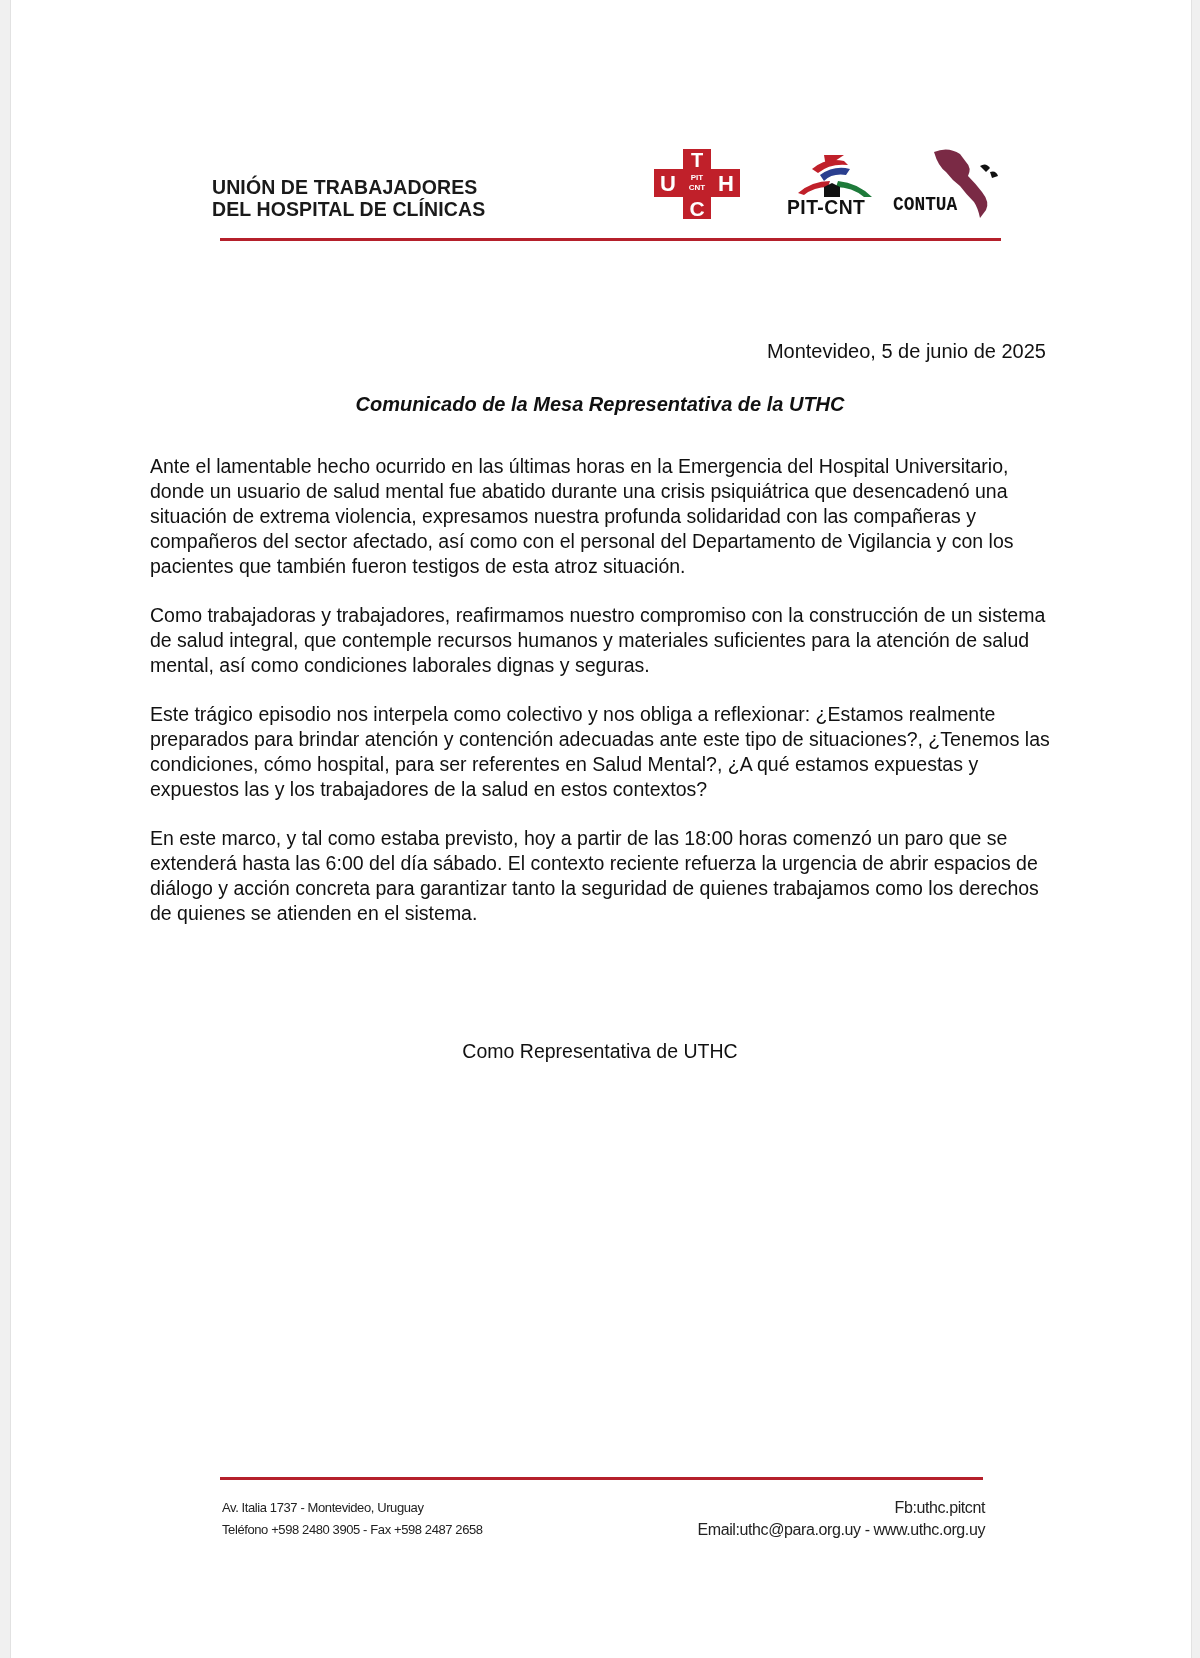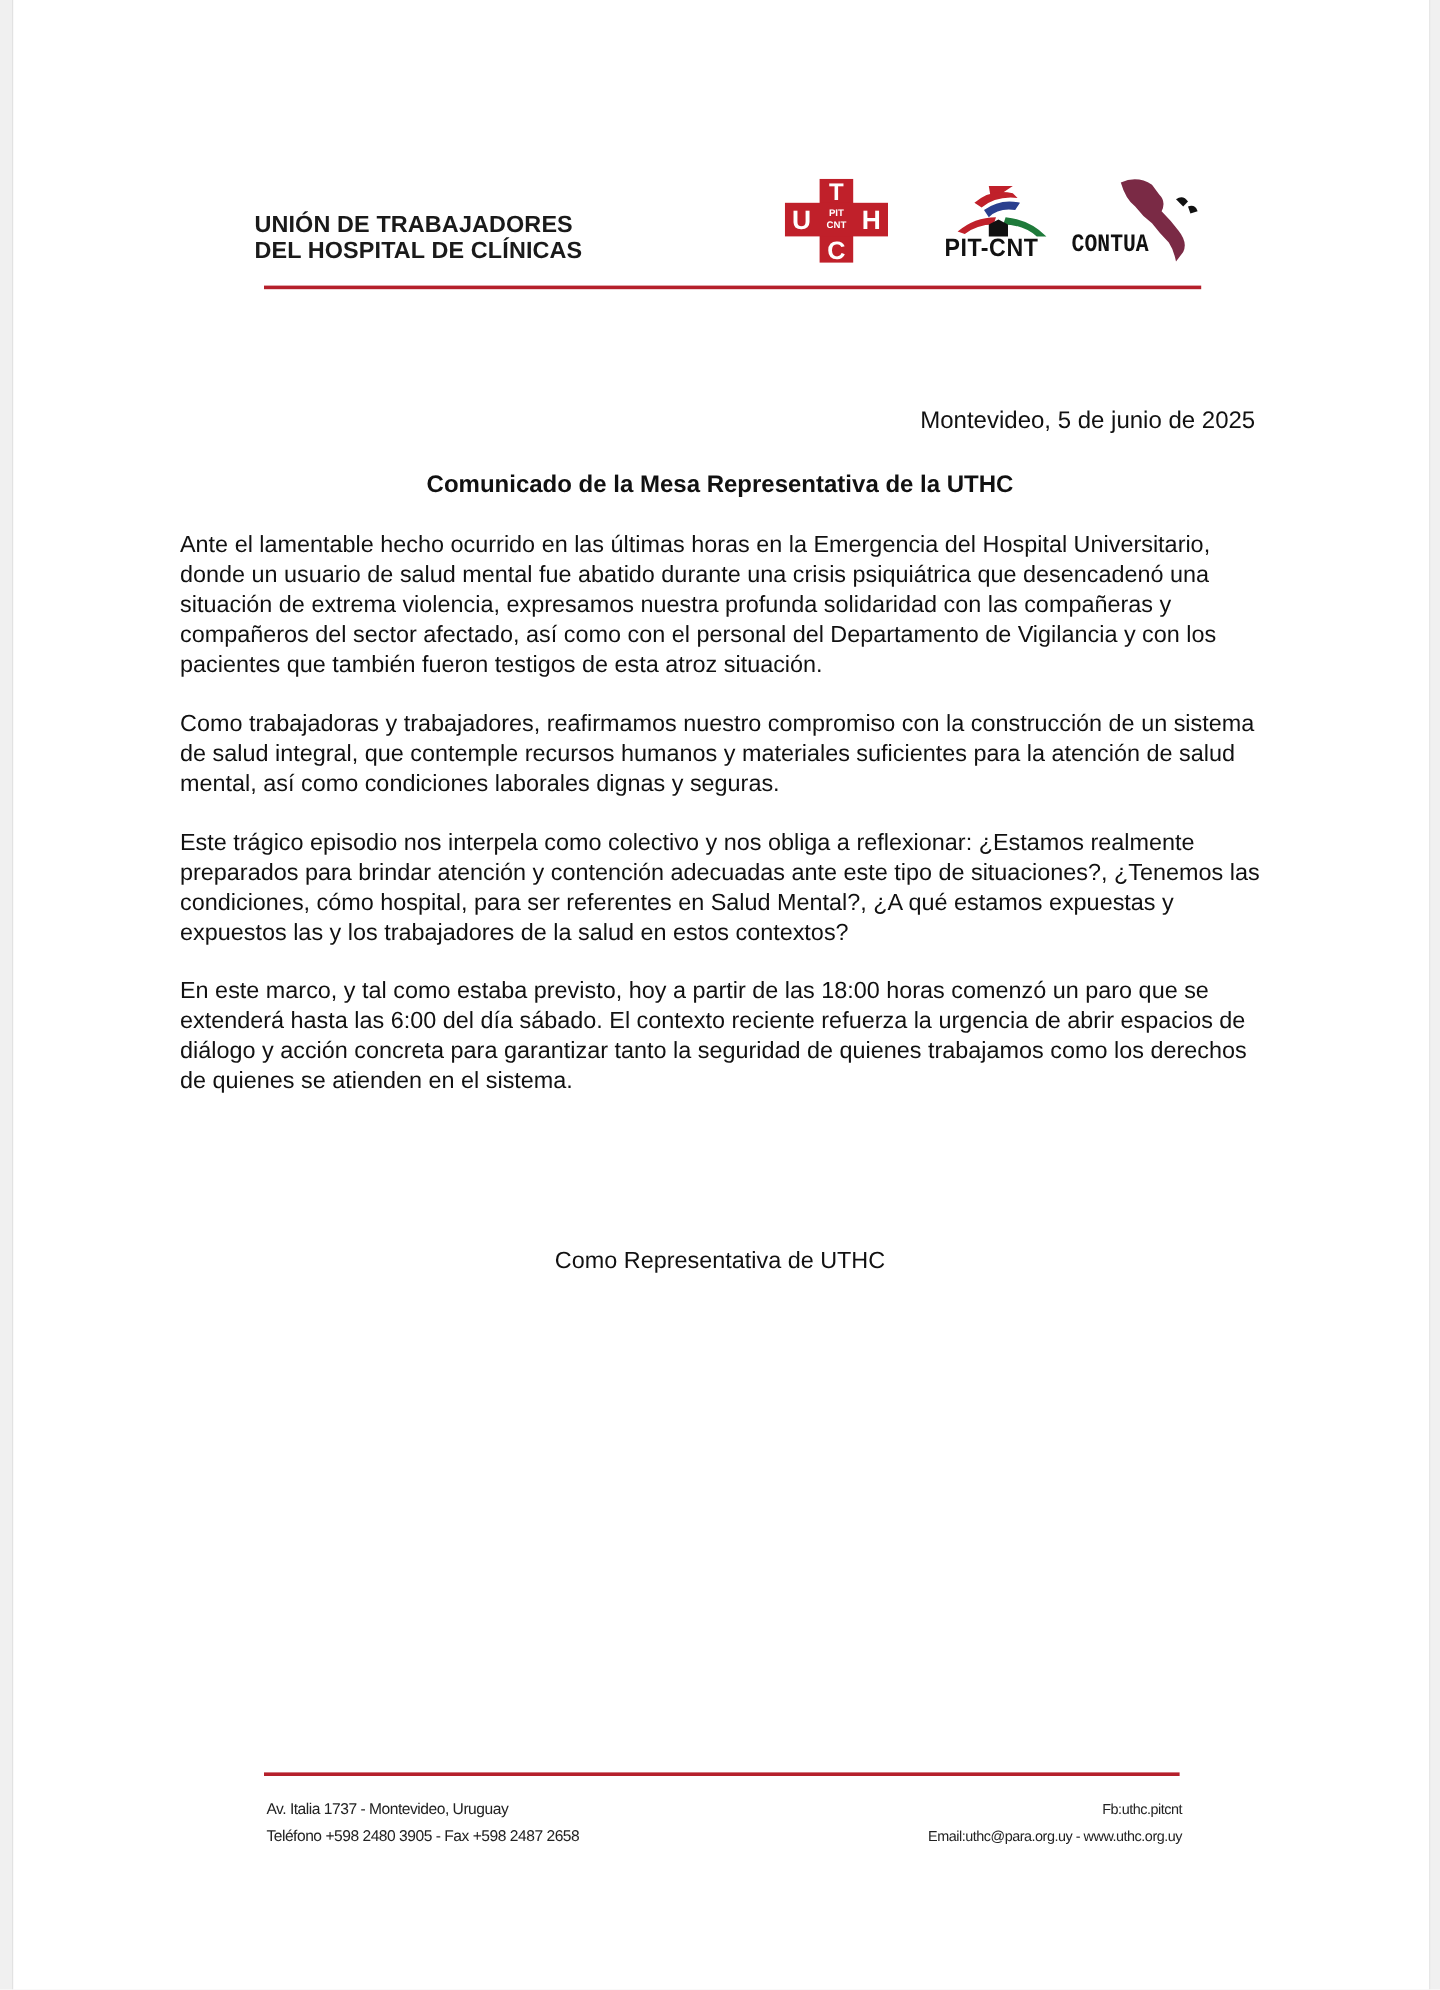--- a/index.html
+++ b/index.html
@@ -36,42 +36,43 @@
     position: absolute; left: 220px; top: 238px; width: 781px; height: 3px;
     background: #b5202b;
   }
   .date-line {
     position: absolute; right: 154px; top: 340px; font-size: 20px; color: #111;
   }
   .doc-title {
     position: absolute; left: 0; width: 1200px; top: 393px; text-align: center;
     font-weight: bold; font-size: 20px; color: #111;
     padding-left: 0;
+    font-style: italic;
   }
   .doc-title span { position: relative; left: 0px; }
   .body-text {
     position: absolute; left: 150px; width: 910px; top: 442px;
     font-size: 19.5px; line-height: 25px; color: #111;
   }
-  .body-text p { margin: 0 0 24px 0; }
+  .body-text p { margin: 12px 0 24px 0; }
   .signature {
     position: absolute; left: 0; width: 1200px; top: 1040px; text-align: center;
     font-size: 19.5px; color: #111;
   }
   .signature span { position: relative; left: 0px; }
   .footer-rule {
     position: absolute; left: 220px; top: 1477px; width: 763px; height: 3px;
     background: #b5202b;
   }
   .footer-left {
     position: absolute; left: 222px; top: 1497px; font-size: 13px; line-height: 22px;
     color: #222; letter-spacing: -0.4px;
   }
   .footer-right {
-    position: absolute; right: 215px; top: 1497px; font-size: 12px; line-height: 22px;
+    position: absolute; right: 215px; top: 1497px; font-size: 16px; line-height: 22px;
     color: #222; text-align: right; letter-spacing: -0.4px;
   }
 </style>
 </head>
 <body>
 
 <div class="page"></div>
 
 <div class="org-name">
   <div>UNIÓN DE TRABAJADORES</div>

